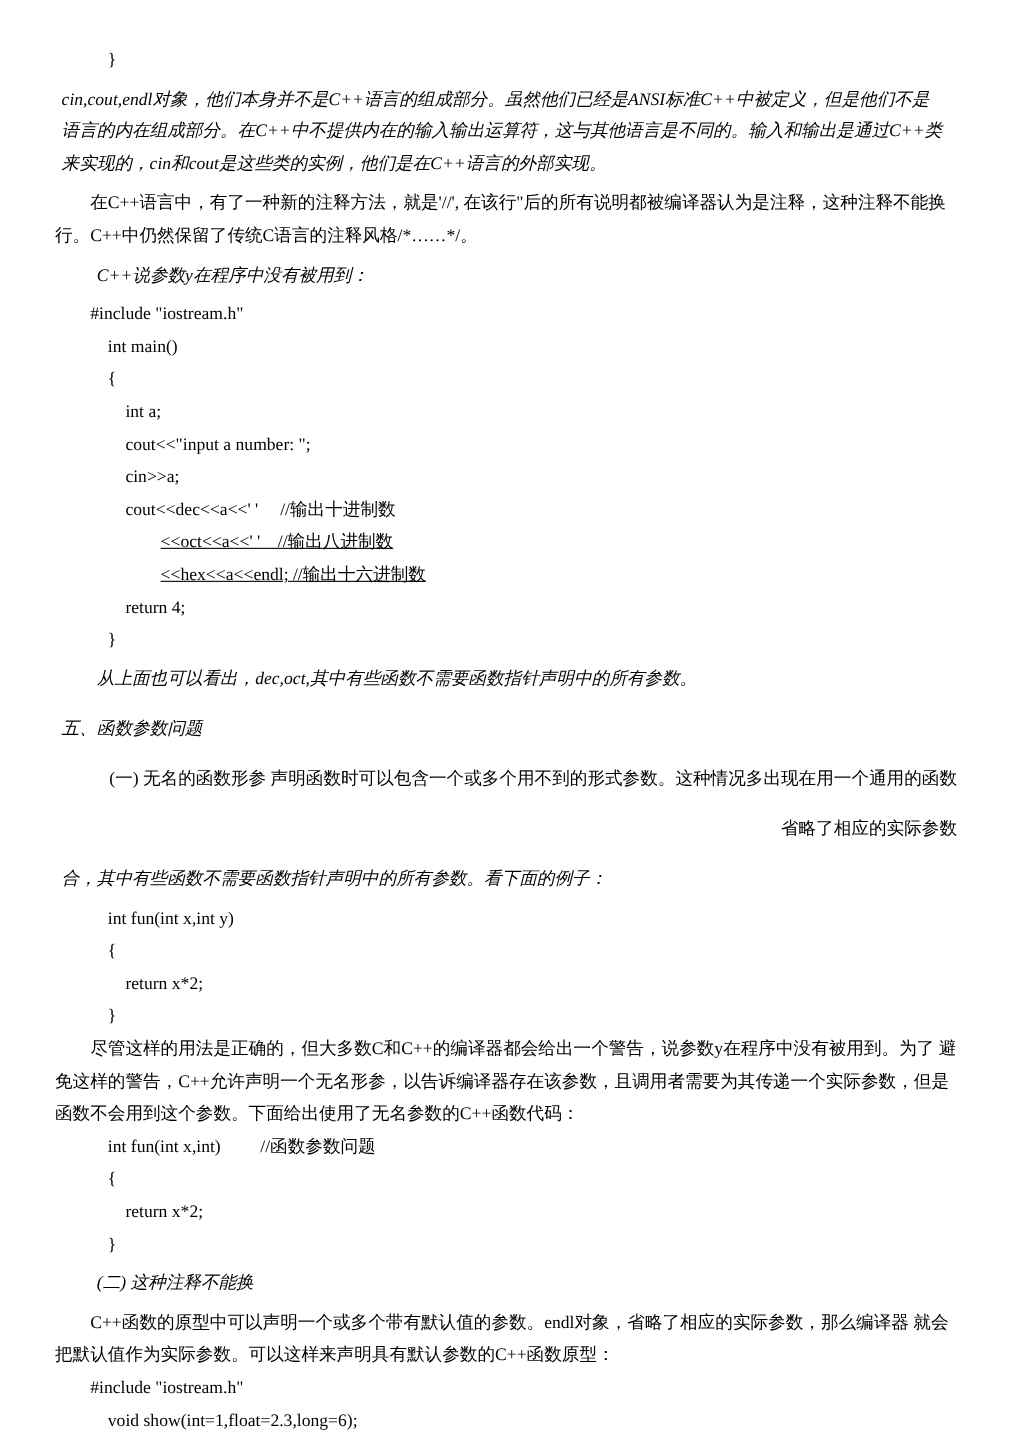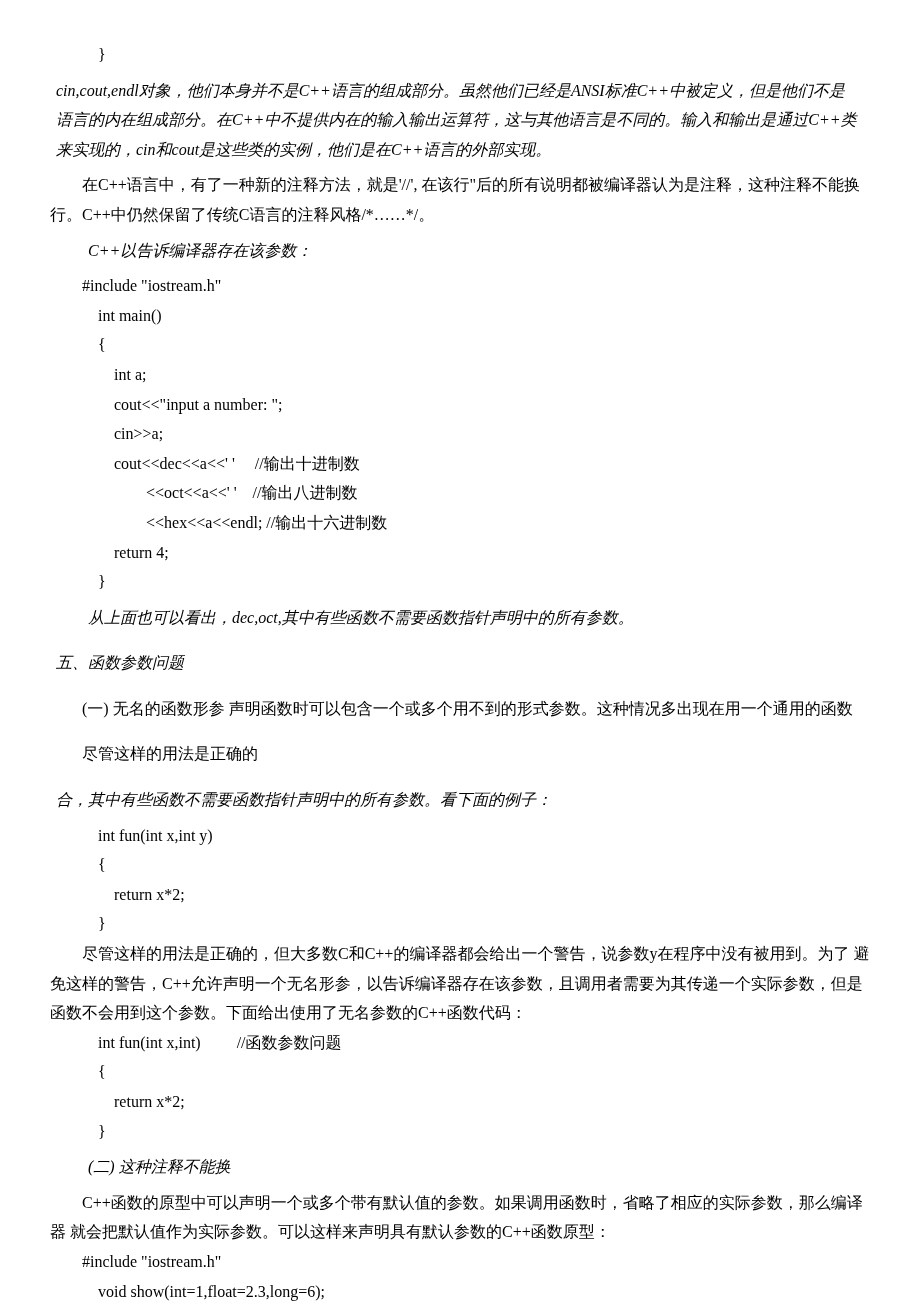--- a/index.html
+++ b/index.html
@@ -21,74 +21,75 @@
     margin: 0;
   }
   .noindent {
     text-indent: 0;
     margin: 6px;
     font-style: italic;
   }
   .ind1 { padding-left: 2em; }
   .ind2 { padding-left: 3em; }
   .ind3 { padding-left: 4em; }
-  .ind4 { padding-left: 6em; }
+  .ind4 { padding-left: 6em; text-decoration: underline; }
   .section-title {
     margin-top: 1em;
     margin-bottom: 0;
   }
   .sub-item {
     padding-left: 2em;
     text-indent: 0;
+    text-align: right;
   }
 </style>
 </head>
 <body>
 
 <div class="code-line ind2">}</div>
 
 <p class="noindent">cin,cout,endl对象，他们本身并不是C++语言的组成部分。虽然他们已经是ANSI标准C++中被定义，但是他们不是 语言的内在组成部分。在C++中不提供内在的输入输出运算符，这与其他语言是不同的。输入和输出是通过C++类 来实现的，cin和cout是这些类的实例，他们是在C++语言的外部实现。</p>
 
 <p class="para">在C++语言中，有了一种新的注释方法，就是'//', 在该行"后的所有说明都被编译器认为是注释，这种注释不能换 行。C++中仍然保留了传统C语言的注释风格/*……*/。</p>
 
-<p class="noindent ind1">C++以告诉编译器存在该参数：</p>
+<p class="noindent ind1">C++说参数y在程序中没有被用到：</p>
 
 <div class="code-line ind1">#include "iostream.h"</div>
 <div class="code-line ind2">int main()</div>
 <div class="code-line ind2">{</div>
 <div class="code-line ind3">int a;</div>
 <div class="code-line ind3">cout&lt;&lt;"input a number: ";</div>
 <div class="code-line ind3">cin&gt;&gt;a;</div>
 <div class="code-line ind3">cout&lt;&lt;dec&lt;&lt;a&lt;&lt;' '     //输出十进制数</div>
 <div class="code-line ind4">&lt;&lt;oct&lt;&lt;a&lt;&lt;' '    //输出八进制数</div>
 <div class="code-line ind4">&lt;&lt;hex&lt;&lt;a&lt;&lt;endl; //输出十六进制数</div>
 <div class="code-line ind3">return 4;</div>
 <div class="code-line ind2">}</div>
 
 <p class="noindent ind1">从上面也可以看出，dec,oct,其中有些函数不需要函数指针声明中的所有参数。</p>
 
 <p class="noindent section-title">五、函数参数问题</p>
 
 <p class="sub-item">(一)  无名的函数形参  声明函数时可以包含一个或多个用不到的形式参数。这种情况多出现在用一个通用的函数</p>
-<p class="sub-item">尽管这样的用法是正确的</p>
+<p class="sub-item">省略了相应的实际参数</p>
 
 <p class="noindent">合，其中有些函数不需要函数指针声明中的所有参数。看下面的例子：</p>
 
 <div class="code-line ind2">int fun(int x,int y)</div>
 <div class="code-line ind2">{</div>
 <div class="code-line ind3">return x*2;</div>
 <div class="code-line ind2">}</div>
 
 <p class="para">尽管这样的用法是正确的，但大多数C和C++的编译器都会给出一个警告，说参数y在程序中没有被用到。为了 避免这样的警告，C++允许声明一个无名形参，以告诉编译器存在该参数，且调用者需要为其传递一个实际参数，但是函数不会用到这个参数。下面给出使用了无名参数的C++函数代码：</p>
 
 <div class="code-line ind2">int fun(int x,int)         //函数参数问题</div>
 <div class="code-line ind2">{</div>
 <div class="code-line ind3">return x*2;</div>
 <div class="code-line ind2">}</div>
 
 <p class="noindent ind1">(二)  这种注释不能换</p>
 
-<p class="para">C++函数的原型中可以声明一个或多个带有默认值的参数。如果调用函数时，省略了相应的实际参数，那么编译器 就会把默认值作为实际参数。可以这样来声明具有默认参数的C++函数原型：</p>
+<p class="para">C++函数的原型中可以声明一个或多个带有默认值的参数。endl对象，省略了相应的实际参数，那么编译器 就会把默认值作为实际参数。可以这样来声明具有默认参数的C++函数原型：</p>
 
 <div class="code-line ind1">#include "iostream.h"</div>
 <div class="code-line ind2">void show(int=1,float=2.3,long=6);</div>
 <div class="code-line ind2">int main()</div>
 <div class="code-line ind2">{</div>
 
 </body></html>

